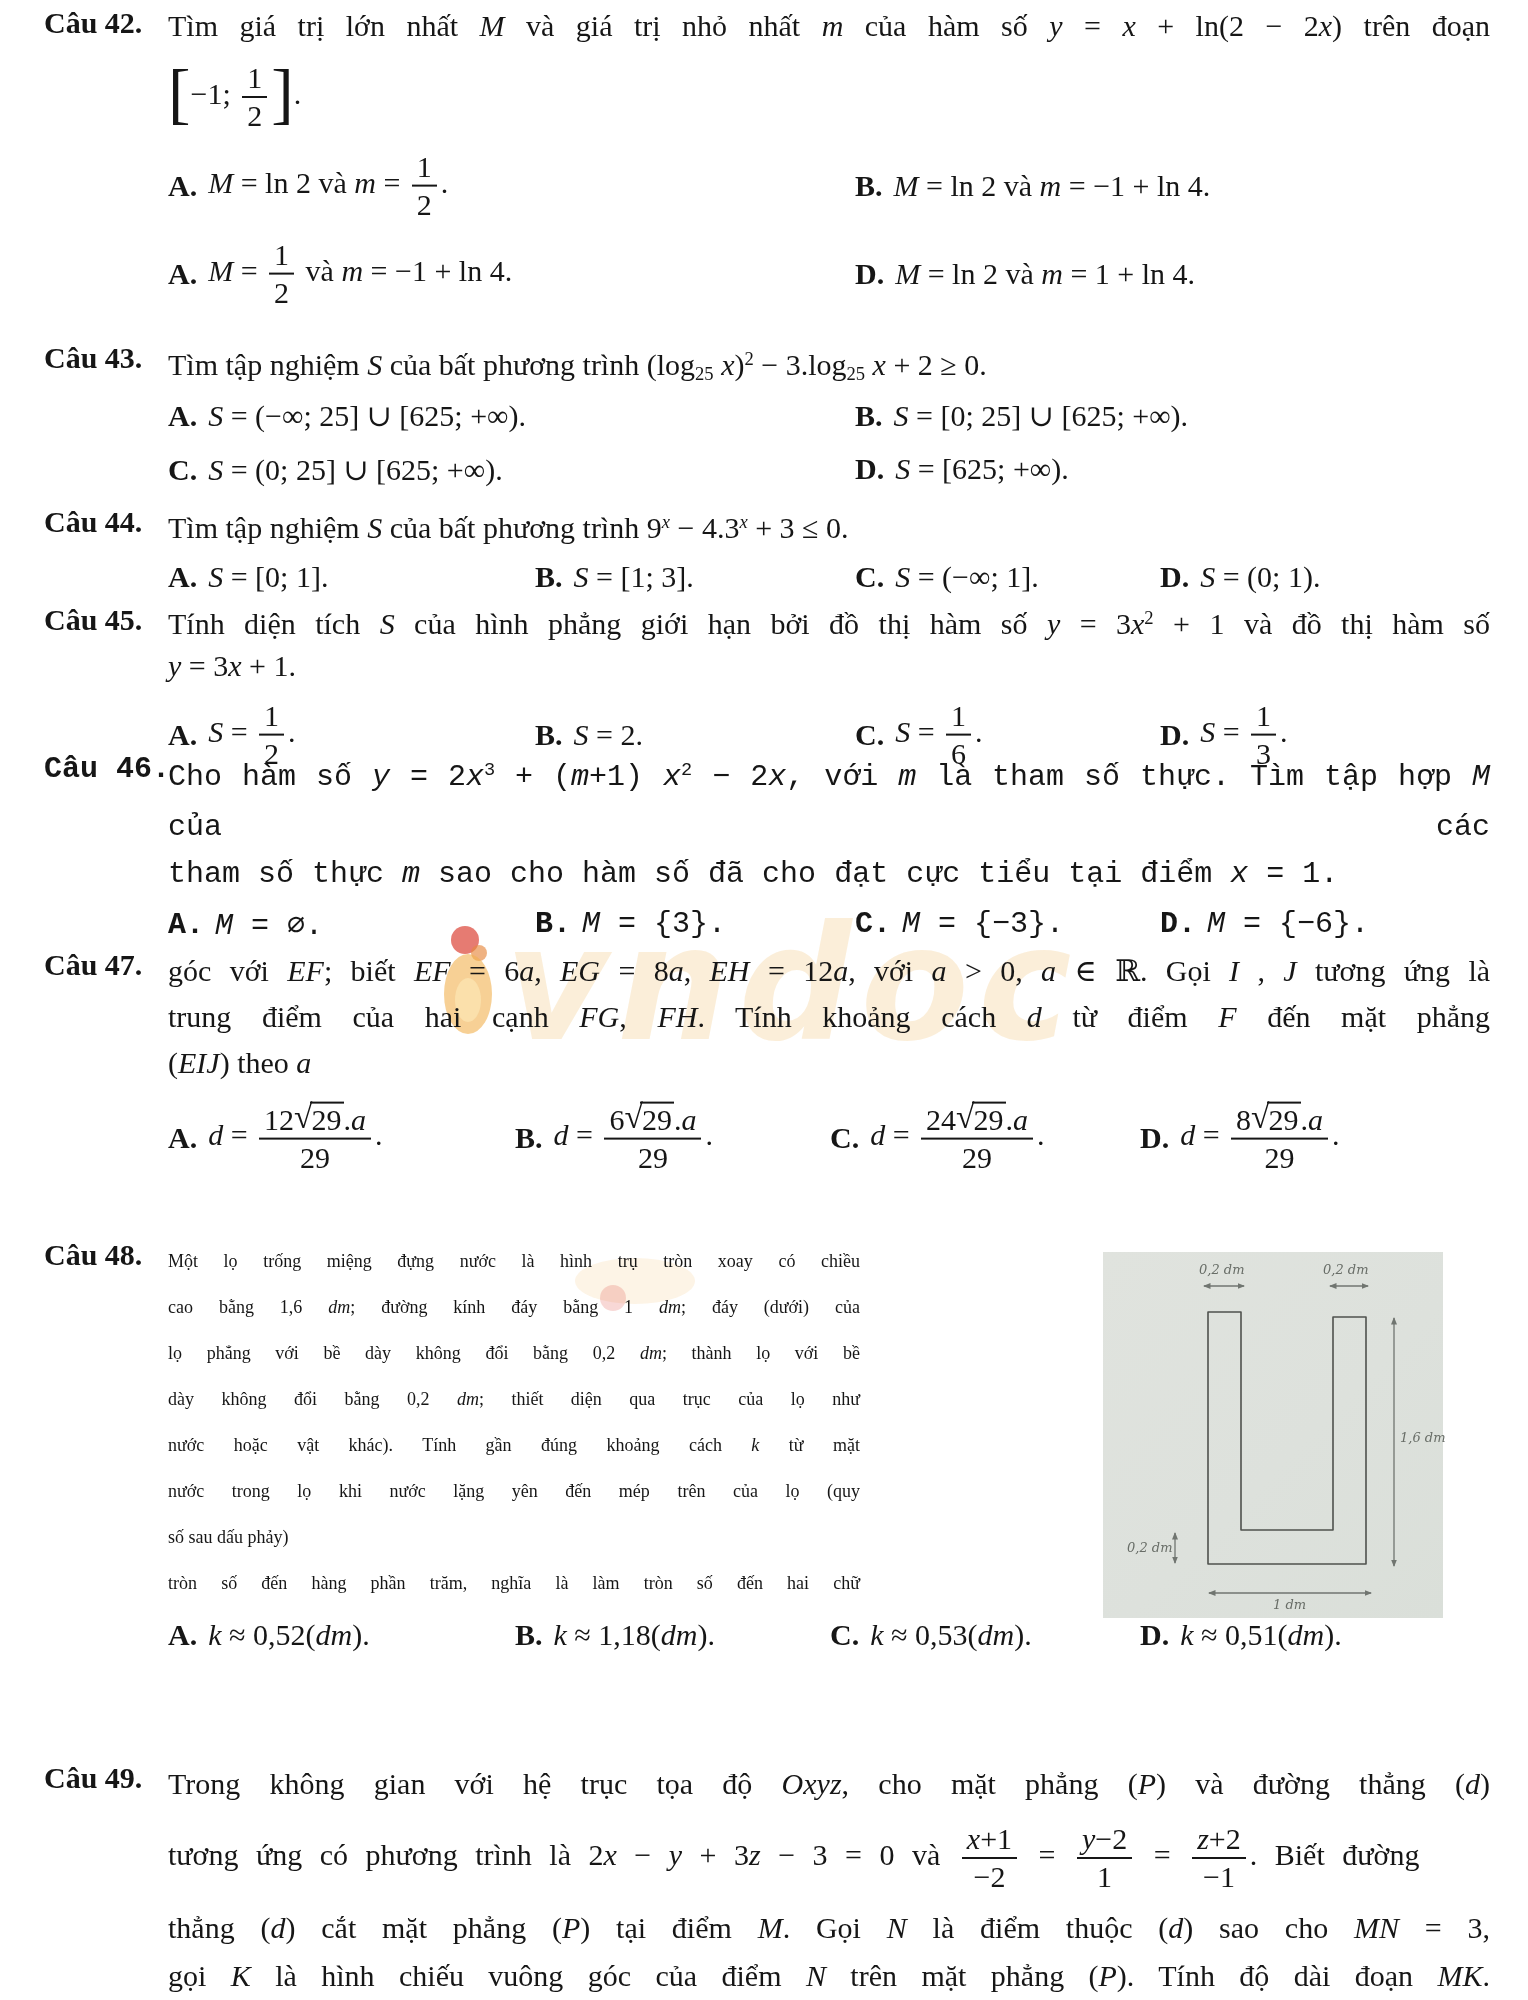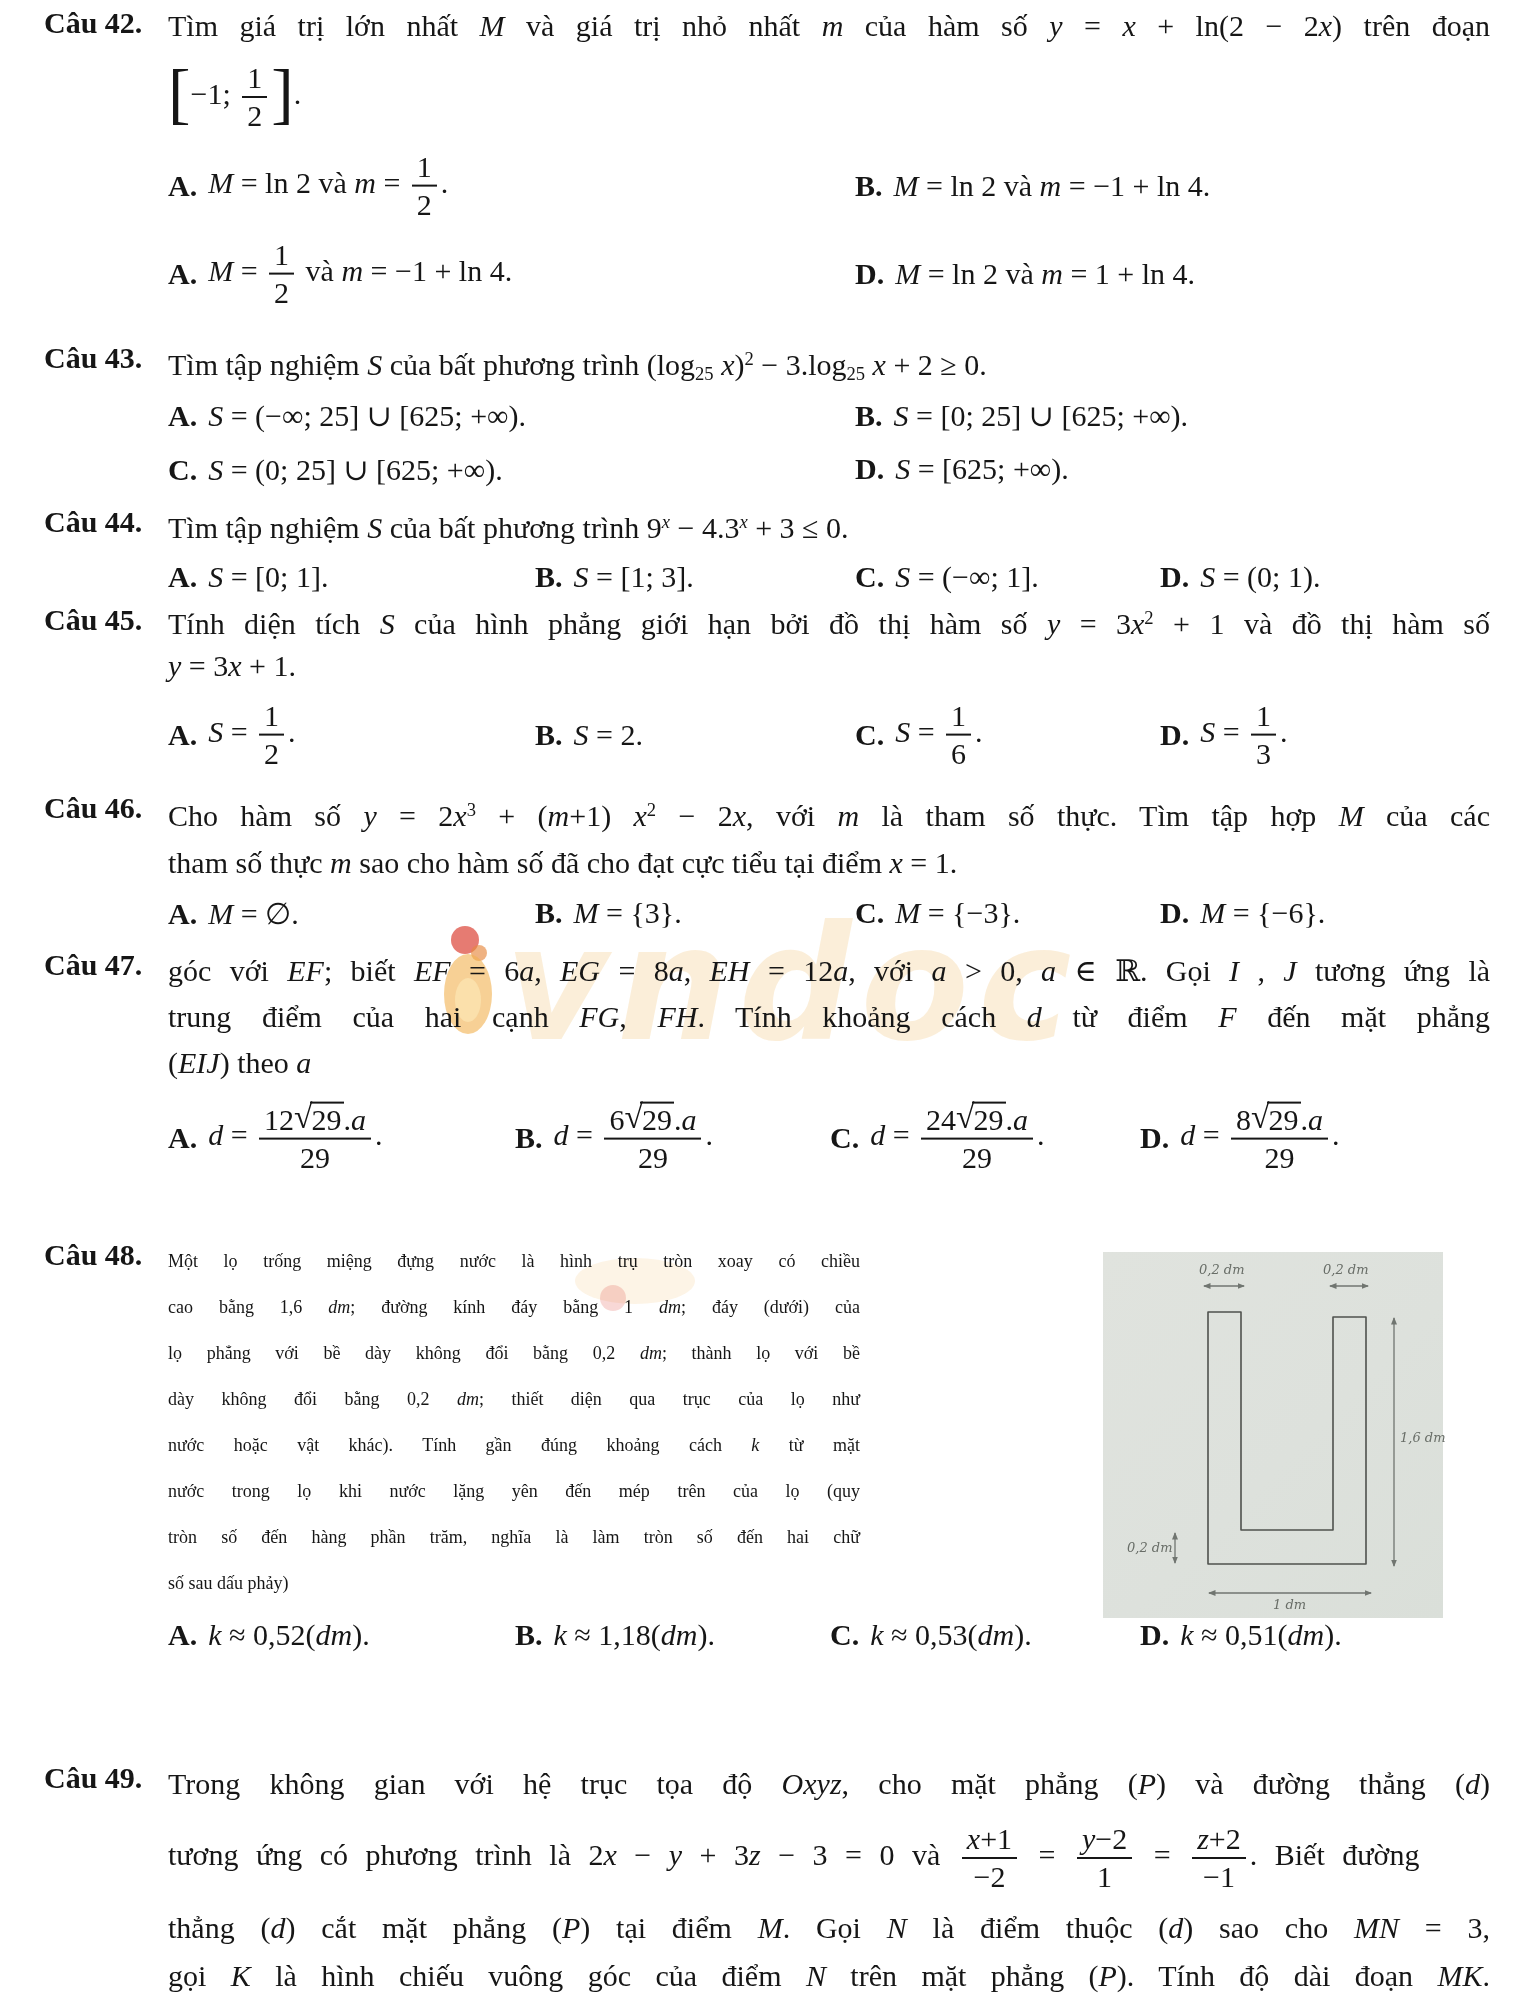--- a/index.html
+++ b/index.html
@@ -179,21 +179,21 @@
         <span><i>S</i> = <span class="frac"><span class="fn">1</span><span class="fd">6</span></span>.</span>
       </div>
       <div class="opt" style="left:992px;">
         <b class="okey">D.</b>
         <span><i>S</i> = <span class="frac"><span class="fn">1</span><span class="fd">3</span></span>.</span>
       </div>
     </div>
   </div>
 </section>
 
-<section class="q" style="top:791px;">
+<section class="q" style="top:752px;font-family:Liberation Mono, monospace;">
   <span class="qlabel">Câu 46.</span>
   <div class="qbody">
     <div class="ln lh50 just w-full">Cho hàm số <i>y</i> = 2<i>x</i><span class="sup">3</span> + (<i>m</i>+1) <i>x</i><span class="sup">2</span> − 2<i>x</i>, với <i>m</i> là tham số thực. Tìm tập hợp <i>M</i> của các</div>
     <div class="ln lh44">tham số thực <i>m</i> sao cho hàm số đã cho đạt cực tiểu tại điểm <i>x</i> = 1.</div>
     <div class="orow" style="height:50px;margin-top:3px;">
       <div class="opt" style="left:0;">
         <b class="okey">A.</b>
         <span><i>M</i> = ∅.</span>
       </div>
       <div class="opt" style="left:367px;">
@@ -253,22 +253,22 @@
 
 <section class="q q48" style="top:1238px;">
   <span class="qlabel">Câu 48.</span>
   <div class="qbody">
     <div class="ln just w-col">Một lọ trống miệng đựng nước là hình trụ tròn xoay có chiều</div>
     <div class="ln just w-col">cao bằng 1,6 <i>dm</i>; đường kính đáy bằng 1 <i>dm</i>; đáy (dưới) của</div>
     <div class="ln just w-col">lọ phẳng với bề dày không đổi bằng 0,2 <i>dm</i>; thành lọ với bề</div>
     <div class="ln just w-col">dày không đổi bằng 0,2 <i>dm</i>; thiết diện qua trục của lọ như</div>
     <div class="ln just w-col">nước hoặc vật khác). Tính gần đúng khoảng cách <i>k</i> từ mặt</div>
     <div class="ln just w-col">nước trong lọ khi nước lặng yên đến mép trên của lọ (quy</div>
+    <div class="ln">số sau dấu phảy)</div>
     <div class="ln just w-col">tròn số đến hàng phần trăm, nghĩa là làm tròn số đến hai chữ</div>
-    <div class="ln">số sau dấu phảy)</div>
     <div class="orow" style="height:46px;margin-top:6px;font-size:30px;">
       <div class="opt" style="left:0;">
         <b class="okey">A.</b>
         <span><i>k</i> ≈ 0,52(<i>dm</i>).</span>
       </div>
       <div class="opt" style="left:347px;">
         <b class="okey">B.</b>
         <span><i>k</i> ≈ 1,18(<i>dm</i>).</span>
       </div>
       <div class="opt" style="left:662px;">

